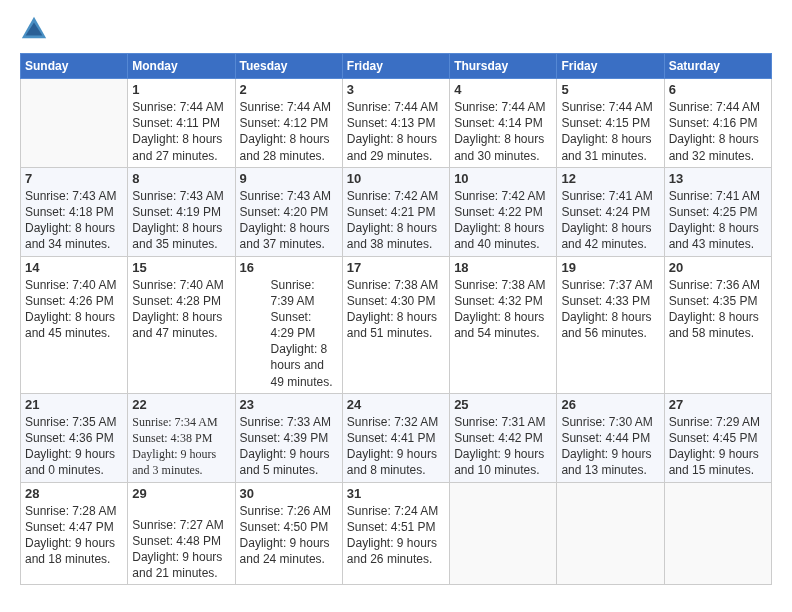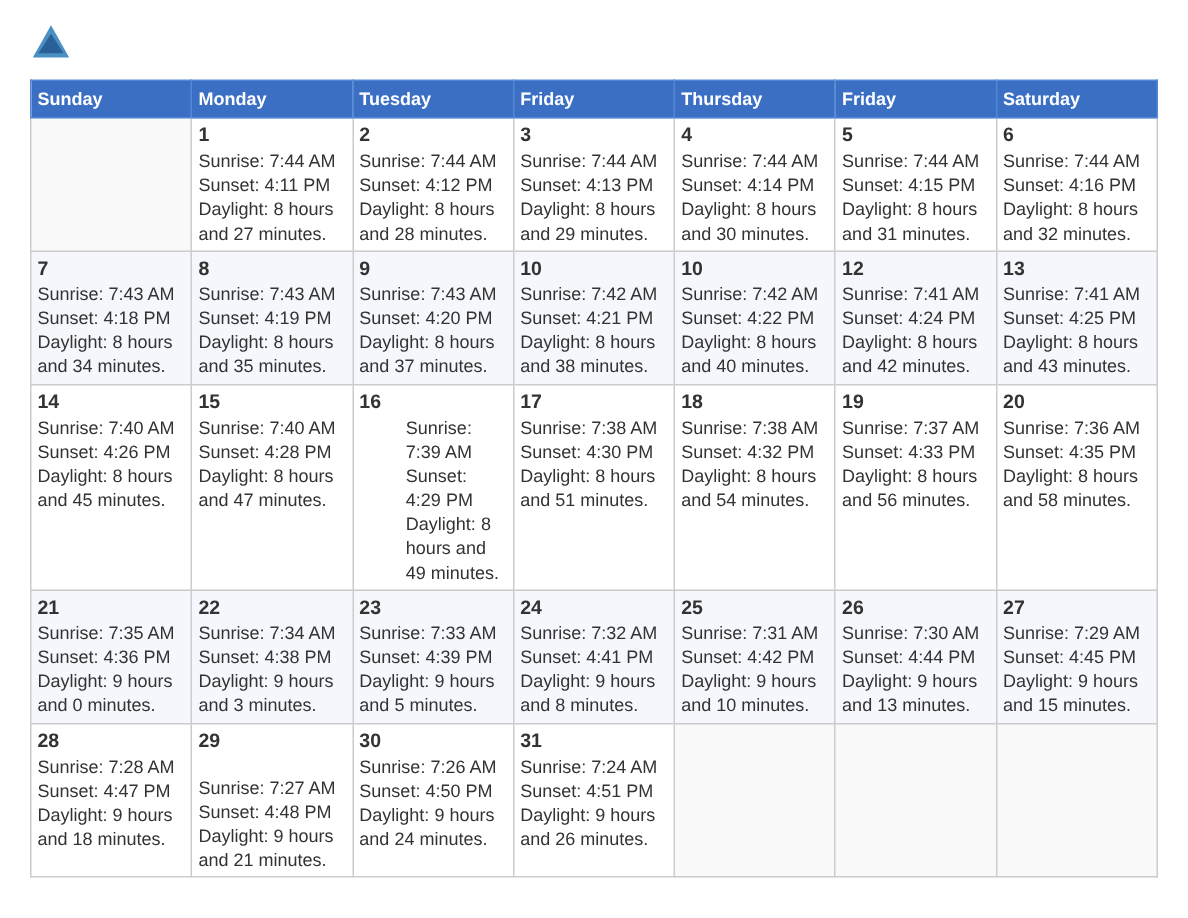--- a/index.html
+++ b/index.html
@@ -247,21 +247,21 @@
         </tr>
         <tr style="background: rgb(240, 244, 251);">
           <td>
             <span class="day-num">21</span>
             <div class="day-detail" style="white-space: pre-line;">Sunrise: 7:35 AM
 Sunset: 4:36 PM
 Daylight: 9 hours and 0 minutes.</div>
           </td>
           <td>
             <span class="day-num">22</span>
-            <div class="day-detail" style="white-space: pre-line;">Sunrise: 7:34 AM
+            <div class="day-detail" style="white-space: pre-line; font-family: Liberation Serif, serif;">Sunrise: 7:34 AM
 Sunset: 4:38 PM
 Daylight: 9 hours and 3 minutes.</div>
           </td>
           <td>
             <span class="day-num">23</span>
             <div class="day-detail" style="white-space: pre-line;">Sunrise: 7:33 AM
 Sunset: 4:39 PM
 Daylight: 9 hours and 5 minutes.</div>
           </td>
           <td>

